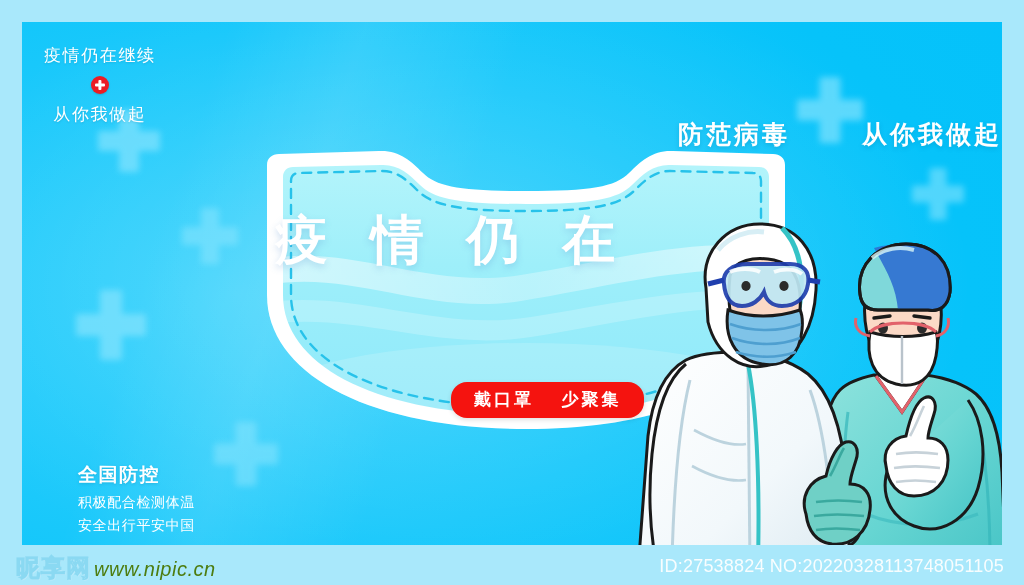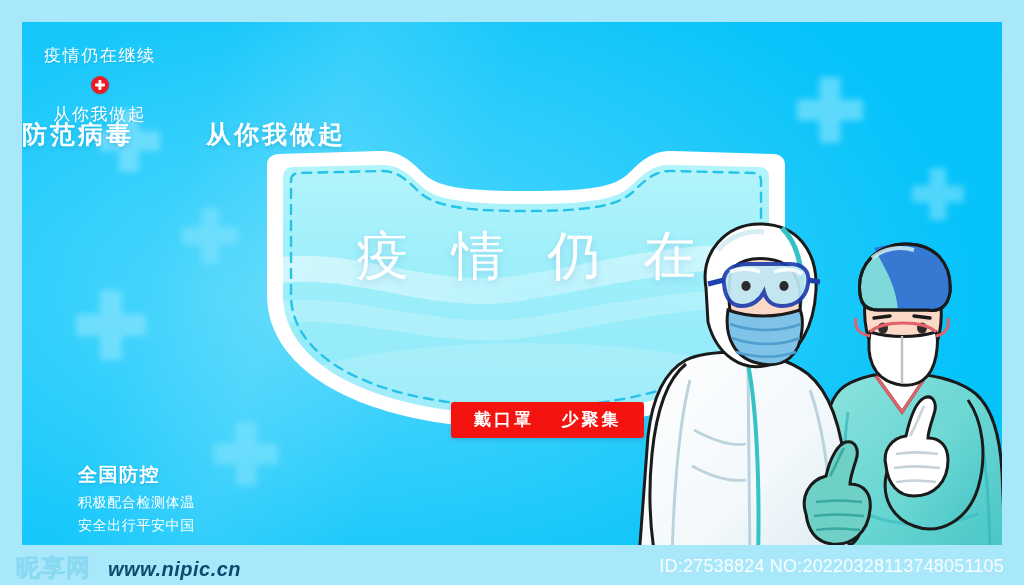--- a/index.html
+++ b/index.html
@@ -53,44 +53,44 @@
   }
   .redcross::before,.redcross::after{
     content:"";position:absolute;background:#fff;border-radius:1px;
   }
   .redcross::before{left:50%;top:4px;width:3.2px;height:10px;transform:translateX(-50%);}
   .redcross::after{top:50%;left:4px;height:3.2px;width:10px;transform:translateY(-50%);}
 
   
   .subtitle{
     position:absolute;left:0;right:0;top:96px;
-    text-align:left;color:#ffffff;font-size:25px;font-weight:bold;
+    text-align:right;color:#ffffff;font-size:25px;font-weight:bold;
     letter-spacing:3px;
     text-shadow:0 2px 4px rgba(0,120,165,.30);
   }
   .subtitle .gap{display:inline-block;width:52px;}
 
   
   .shield-wrap{position:absolute;left:239px;top:123px;width:530px;height:300px;}
   .shield-wrap svg{display:block;overflow:visible;}
 
   
   .headline{
-    position:absolute;left:239px;top:196px;width:530px;
-    text-align:center;color:#ffffff;font-weight:normal;
+    position:absolute;left:239px;top:180px;width:530px;
+    text-align:left;color:#ffffff;font-weight:bold;
     font-size:53px;line-height:76px;letter-spacing:14px;
     text-indent:14px;
     text-shadow:0 3px 7px rgba(92,150,210,.30);
     white-space:nowrap;
   }
 
   
   .pill{
-    position:absolute;left:429px;top:380px;
-    padding:6px 23px 7px;border-radius:3px;background:#f5130f;
+    position:absolute;left:429px;top:360px;
+    padding:6px 23px 7px;border-radius:16px;background:#f5130f;
     color:#fff;font-size:17px;font-weight:bold;letter-spacing:3px;
     text-align:center;white-space:nowrap;
     box-shadow:0 2px 5px rgba(0,0,0,.12);
   }
   .pill .sp{display:inline-block;width:12px;}
 
   
   .slogan{position:absolute;left:30px;top:439px;color:#fff;margin-left:26px;}
   .slogan .big{font-size:19px;font-weight:bold;letter-spacing:1.5px;line-height:28px;
     text-shadow:0 1px 3px rgba(0,110,150,.28);}
@@ -101,27 +101,27 @@
   .people svg{display:block;}
 
   
   .idtag{
     position:absolute;right:20px;top:556px;
     color:#ffffff;font-size:18px;letter-spacing:.2px;
     opacity:.92;white-space:nowrap;
   }
 
   
-  .wm{position:absolute;left:16px;top:552px;display:flex;align-items:baseline;gap:17px;}
+  .wm{position:absolute;left:16px;top:552px;display:flex;align-items:baseline;gap:3px;}
   .wm .logo{
     font-size:24px;font-weight:bold;color:#ffffff;letter-spacing:1px;
     -webkit-text-stroke:1px #8ad9f2;
     text-shadow:1px 1px 0 #bfeafb;
   }
-  .wm .url{font-size:20px;font-style:italic;font-weight:bold;color:#0c4a6e;letter-spacing:.5px;}
+  .wm .url{font-size:20px;font-style:italic;font-weight:normal;color:#4d7c0f;letter-spacing:.5px;}
 </style>
 </head>
 <body>
 
 <div id="stage">
 
   <div class="outer-frame"></div>
 
   <div class="poster">
 

